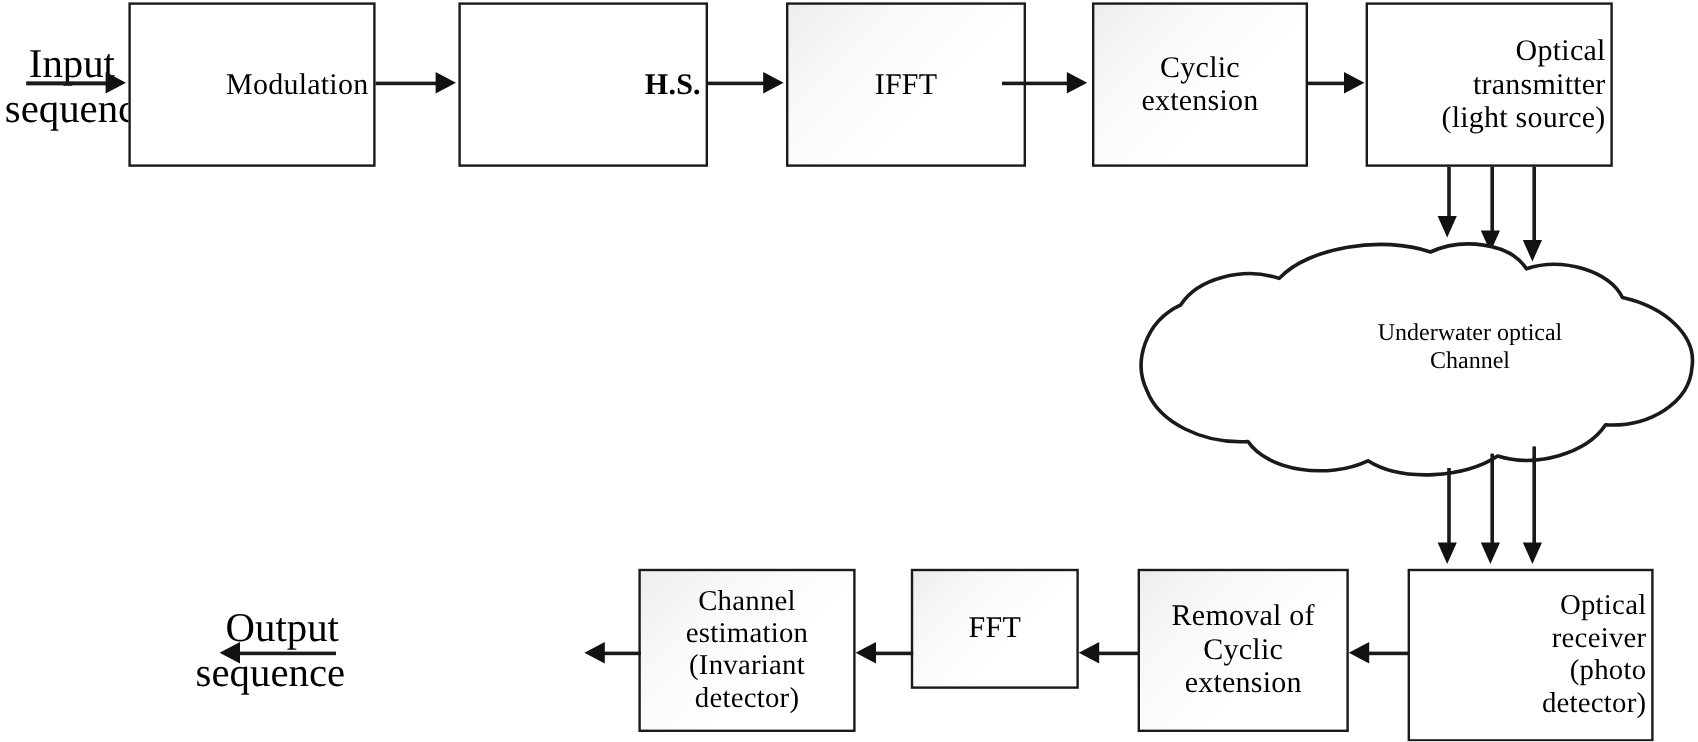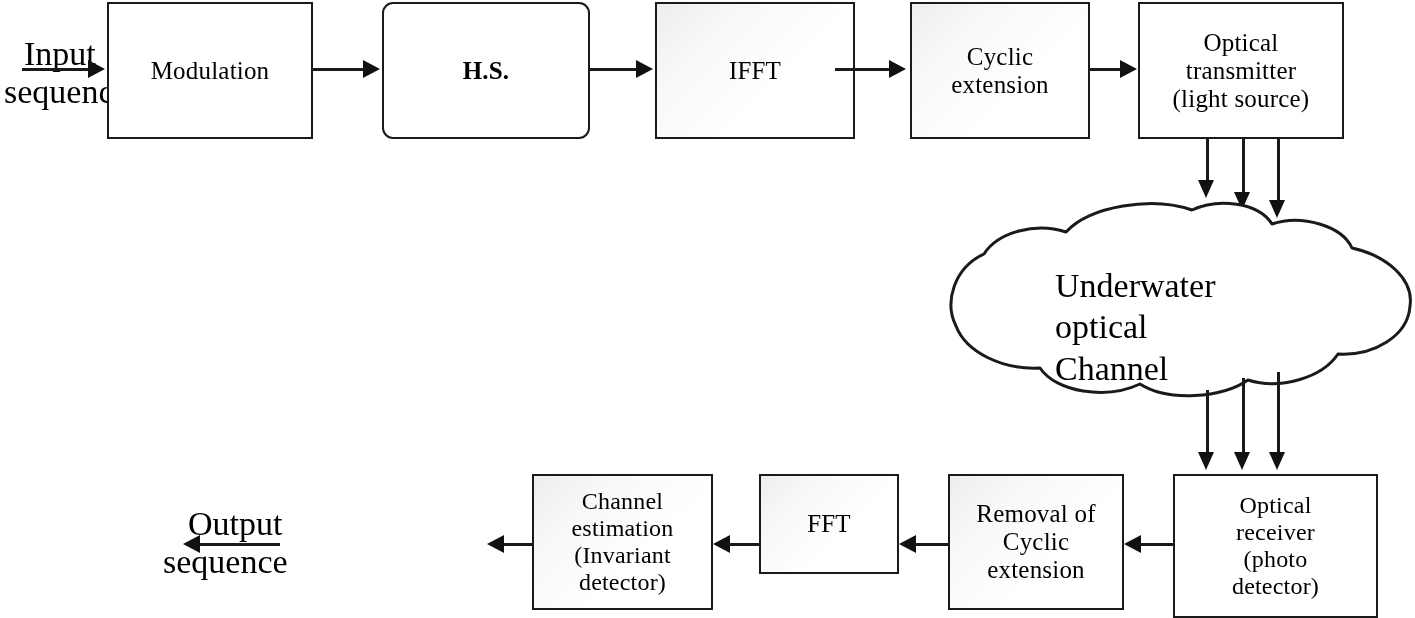--- a/index.html
+++ b/index.html
@@ -23,22 +23,22 @@
     background:linear-gradient(135deg,#eceded 0%,#f7f8f8 26%,#ffffff 62%,#ffffff 100%);
     display:flex;
     align-items:center;
     justify-content:center;
     text-align:center;
     line-height:1.12;
     font-size:25px;
     letter-spacing:.2px;
     padding:2px 4px;
   }
-  .blk.plain{background:#ffffff;}
-  .blk.bold{font-weight:bold;border-radius:11px;}
+  .blk.plain{background:#ffffff;text-align:right;}
+  .blk.bold{font-weight:bold;}
   .blk .txt{display:block;width:100%;}
   
   .lbl{
     position:absolute;
     font-size:34px;
     line-height:1.08;
     white-space:nowrap;
   }
   
   .hline{
@@ -75,25 +75,25 @@
   .ul-rule{
     position:absolute;
     height:0;
     border-top:3px solid #1a1a1a;
   }
   
   #cloud-wrap{position:absolute;left:940px;top:196px;width:478px;height:206px;}
   #cloud-wrap svg{display:block;width:100%;height:100%;overflow:visible;}
   .cloud-label{
     position:absolute;
-    left:1055px;
+    left:1100px;
     top:265px;
     width:250px;
-    text-align:left;
-    font-size:34px;
+    text-align:center;
+    font-size:20px;
     line-height:1.22;
   }
 </style>
 </head>
 <body>
 
 <div id="canvas">
 
   <div class="lbl" style="left:24px;top:36px;">
     <span>Input</span>

